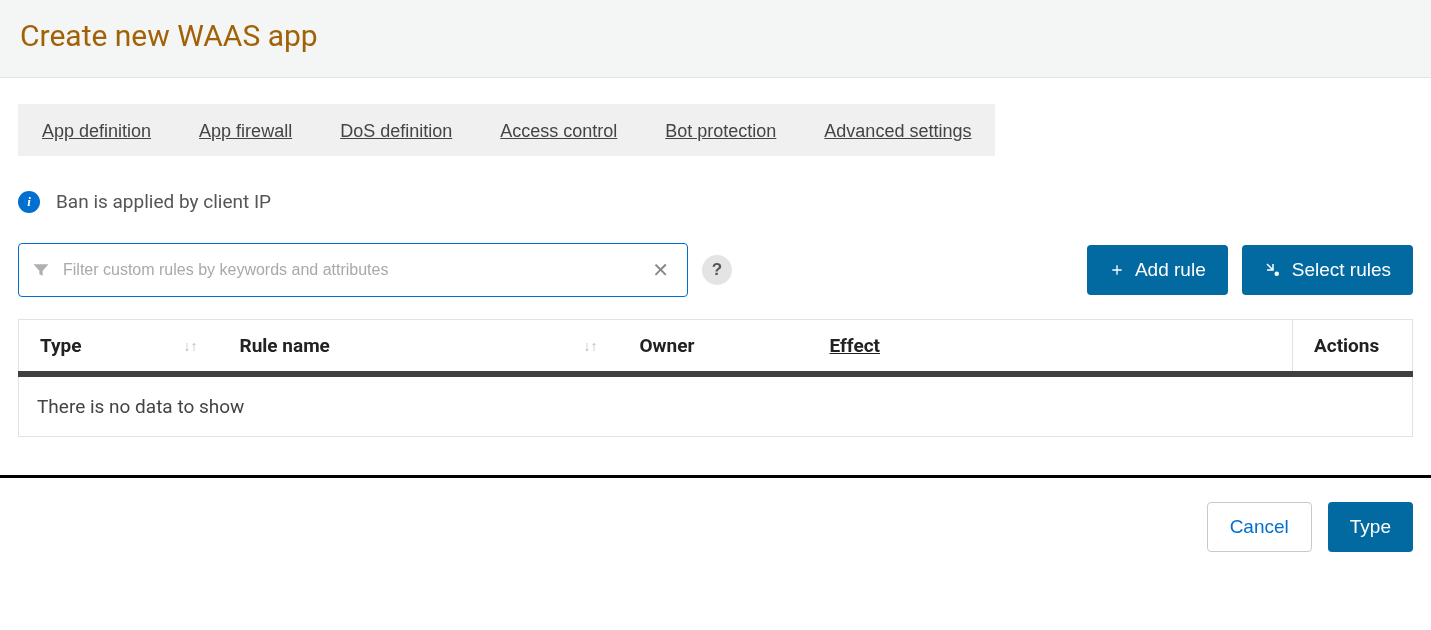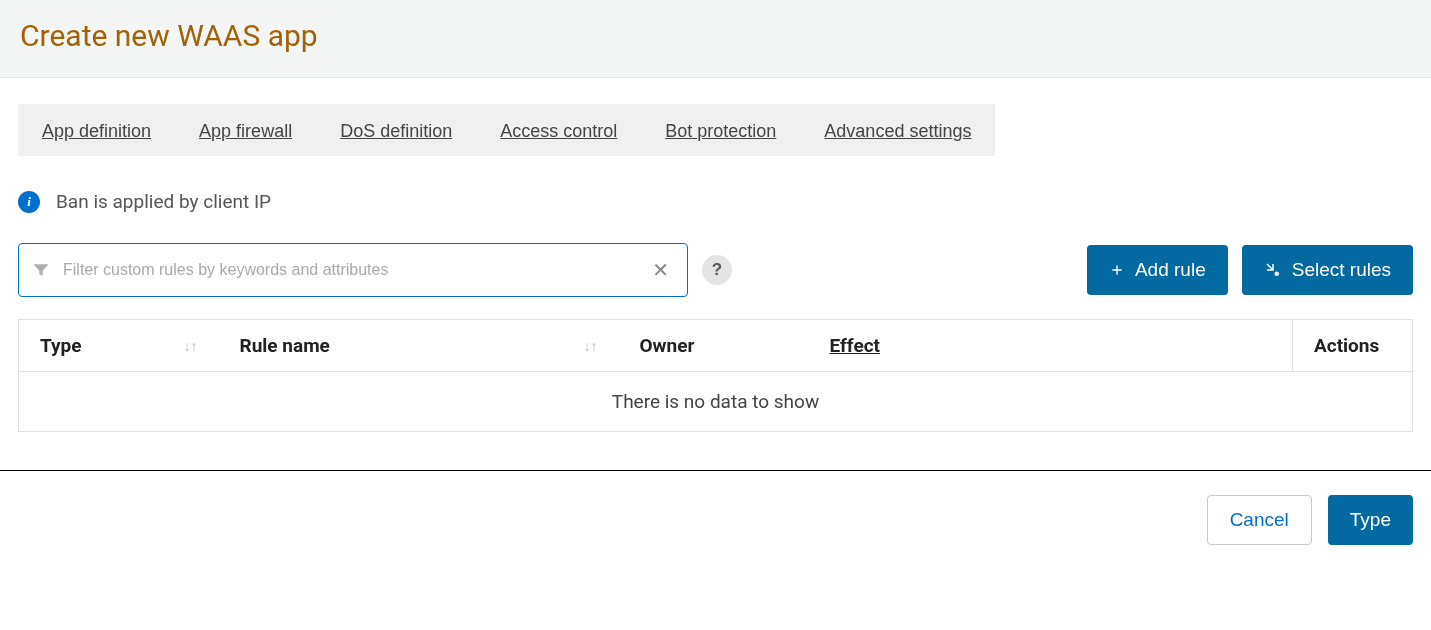--- a/index.html
+++ b/index.html
@@ -133,28 +133,28 @@
     color:#222;
   }
   .rules-table th.col-type    { width: 200px; }
   .rules-table th.col-name    { width: 400px; }
   .rules-table th.col-owner   { width: 190px; }
   .rules-table th.col-effect  { width: auto; text-decoration: underline; }
   .rules-table th.col-actions { width: 120px; border-left:1px solid #e2e2e2; }
   .th-inner { display:flex; align-items:center; justify-content:space-between; gap:8px; }
   .sort-icon { color:#bcbcbc; font-size:14px; display:inline-flex; gap:1px; }
   .rules-table td.empty {
-    text-align:center; padding: 18px; color:#444;
-    border-top:1px solid #404040;
+    text-align:left; padding: 18px; color:#444;
+    border-top:6px solid #404040;
   }
 
   
   .footer {
     margin-top: 38px;
-    border-top: 1px solid #000000;
+    border-top: 3px solid #000000;
     padding: 24px 18px;
     display:flex; justify-content:flex-end; gap:16px;
   }
 </style>
 </head>
 <body>
 
 <div class="page-header">
   <h1 class="page-title">Create new WAAS app</h1>
 </div>

